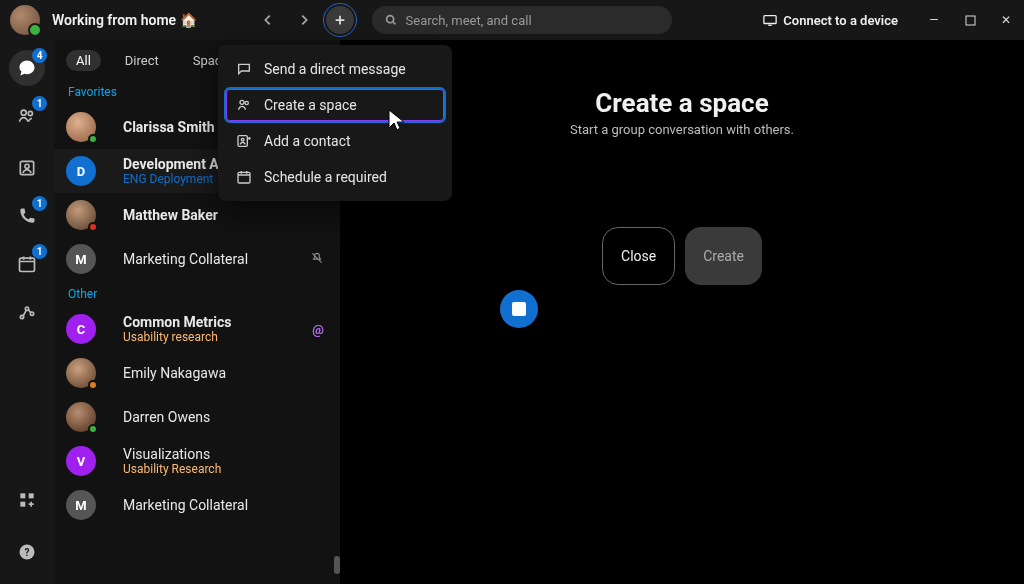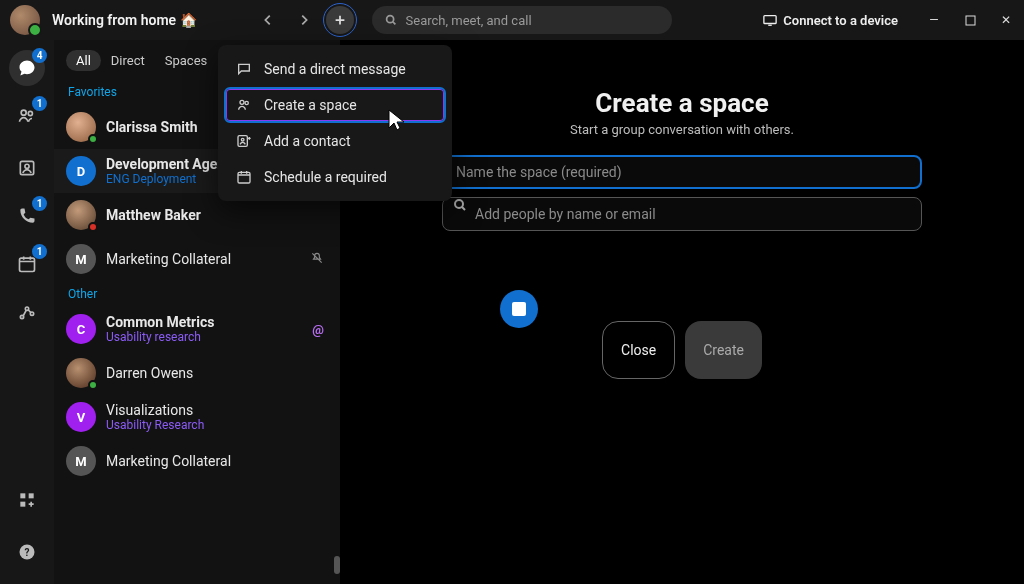--- a/index.html
+++ b/index.html
@@ -29,45 +29,45 @@
   
   .rail { position: absolute; top: 40px; left: 0; width: 54px; bottom: 0; background: #171717; display: flex; flex-direction: column; align-items: center; padding-top: 10px; gap: 12px; }
   .rail-item { width: 36px; height: 36px; display: flex; align-items: center; justify-content: center; position: relative; color: #bbb; cursor: pointer; border-radius: 50%; }
   .rail-item svg { width: 20px; height: 20px; }
   .rail-item.active { background: #2f2f2f; color: #fff; }
   .badge { position: absolute; top: -2px; right: -2px; min-width: 15px; height: 15px; border-radius: 8px; background: #1170cf; color: #fff; font-size: 10px; display: flex; align-items: center; justify-content: center; padding:0 3px; font-weight:700; }
   .rail-bottom { margin-top: auto; margin-bottom: 14px; display: flex; flex-direction:column; gap:16px; align-items:center; }
 
   
   .sidebar { position: absolute; top: 40px; left: 54px; width: 286px; bottom: 0; background: #121212; overflow: hidden; }
-  .tabs { display: flex; padding: 10px 12px 8px; font-size: 13px; align-items:center; }
+  .tabs { display: flex; gap: 14px; padding: 10px 12px 8px; font-size: 13px; align-items:center; }
   .tab { color: #ccc; cursor: pointer; padding: 3px 10px; border-radius: 12px; }
   .tab.active { background: #303030; color:#fff; }
   .section-label { font-size: 12px; color: #0ea5e9; padding: 6px 14px; }
   .chat-row { display: flex; align-items: center; gap: 10px; padding: 7px 12px; cursor: pointer; position: relative; }
   .chat-row.selected { background: #1a1a1a; }
   .av { width: 30px; height: 30px; border-radius: 50%; flex:0 0 30px; position: relative; display:flex; align-items:center; justify-content:center; font-size:13px; font-weight:700; color:#fff; }
   .av-img1 { background: radial-gradient(circle at 40% 35%, #e0b090, #8a5a3a); }
   .av-img2 { background: radial-gradient(circle at 40% 35%, #c39a7a, #523a28); }
   .av-img3 { background: radial-gradient(circle at 40% 35%, #d6b59a, #7a4a2a); }
   .av-img4 { background: radial-gradient(circle at 40% 35%, #caa080, #5a3a22); }
   .av-img5 { background: radial-gradient(circle at 40% 35%, #b89070, #4a2a1a); }
   .av-letter-d { background:#1170cf; }
   .av-letter-m { background:#555; }
   .av-letter-c { background:#a020f0; }
   .av-letter-v { background:#a020f0; }
   .presence { position:absolute; bottom:-2px; right:-2px; width:10px; height:10px; border-radius:50%; border:2px solid #121212; }
   .pres-green{background:#3cb043;}
   .pres-red{background:#d93025;}
   .pres-orange{background:#d97e25;}
-  .chat-text { display:flex; flex-direction:column; min-width:0; }
+  .chat-text { display:flex; flex-direction:column; min-width:0;margin-left:17px; }
   .chat-name { font-size:14px; font-weight:700; color:#e8e8e8; white-space:nowrap; overflow:hidden; text-overflow:ellipsis; }
   .chat-name.light { font-weight:400; }
   .chat-sub { font-size:12px; color:#1170cf; }
-  .chat-sub.purple { color:#8b5cf6; }
+  .chat-sub.purple { color:#fdba74; }
   .row-indicator { position:absolute; right:16px; }
   .dot-blue { width:8px; height:8px; border-radius:50%; background:#1170cf; }
   .at-purple { color:#b76ef0; font-size:13px; font-weight:700; }
   .mute-ic { color:#888; }
   .sb-scroll { position:absolute; right:0; top:40px; bottom:10px; width:6px; display:flex; align-items:flex-end; }
   .sb-thumb { width:6px; height:18px; background:#555; border-radius:3px; }
 
   
   .dropdown { position:absolute; top:45px; left:218px; width:234px; background:#181818; border-radius:8px; padding:6px; box-shadow:0 10px 30px rgba(0,0,0,.6); z-index:30; }
   .dd-item { display:flex; align-items:center; gap:12px; padding:8px 10px; font-size:14px; color:#e6e6e6; cursor:pointer; border-radius:6px; border:2px solid transparent; }
@@ -266,20 +266,28 @@
       <div class="av av-letter-c">
           <span>C</span>
         </div>
       <div class="chat-text">
         <span class="chat-name">Common Metrics</span>
         <span class="chat-sub purple">Usability research</span>
       </div>
       <span class="row-indicator at-purple">@</span>
     </div>
 
+    <div class="chat-row">
+      <div class="av av-img4">
+          <span class="presence pres-orange"></span>
+        </div>
+      <div class="chat-text">
+          <span class="chat-name light">Emily Nakagawa</span>
+        </div>
+    </div>
 
     <div class="chat-row">
       <div class="av av-img5">
           <span class="presence pres-green"></span>
         </div>
       <div class="chat-text">
           <span class="chat-name light">Darren Owens</span>
         </div>
     </div>
 
@@ -303,30 +311,20 @@
     </div>
 
     <div class="sb-scroll">
         <div class="sb-thumb"></div>
       </div>
   </div>
 
   <div class="main">
     <div class="main-title">Create a space</div>
     <div class="main-sub">Start a group conversation with others.</div>
-    <div class="field-wrap">
-      <input class="input1" placeholder="Name the space (required)" style="">
-      <div class="input2-wrap">
-        <svg viewBox="0 0 16 16" fill="none" stroke="currentColor" stroke-width="2">
-            <circle cx="7" cy="7" r="4"></circle>
-            <path d="M10 10l3 3"></path>
-          </svg>
-        <input class="input2" placeholder="Add people by name or email" style="">
-      </div>
-    </div>
     <div class="btn-row">
       <button class="btn btn-close">Close</button>
       <button class="btn btn-create">Create</button>
     </div>
   </div>
 
   <div class="record-btn"></div>
 
   <div class="dropdown">
     <div class="dd-item">

